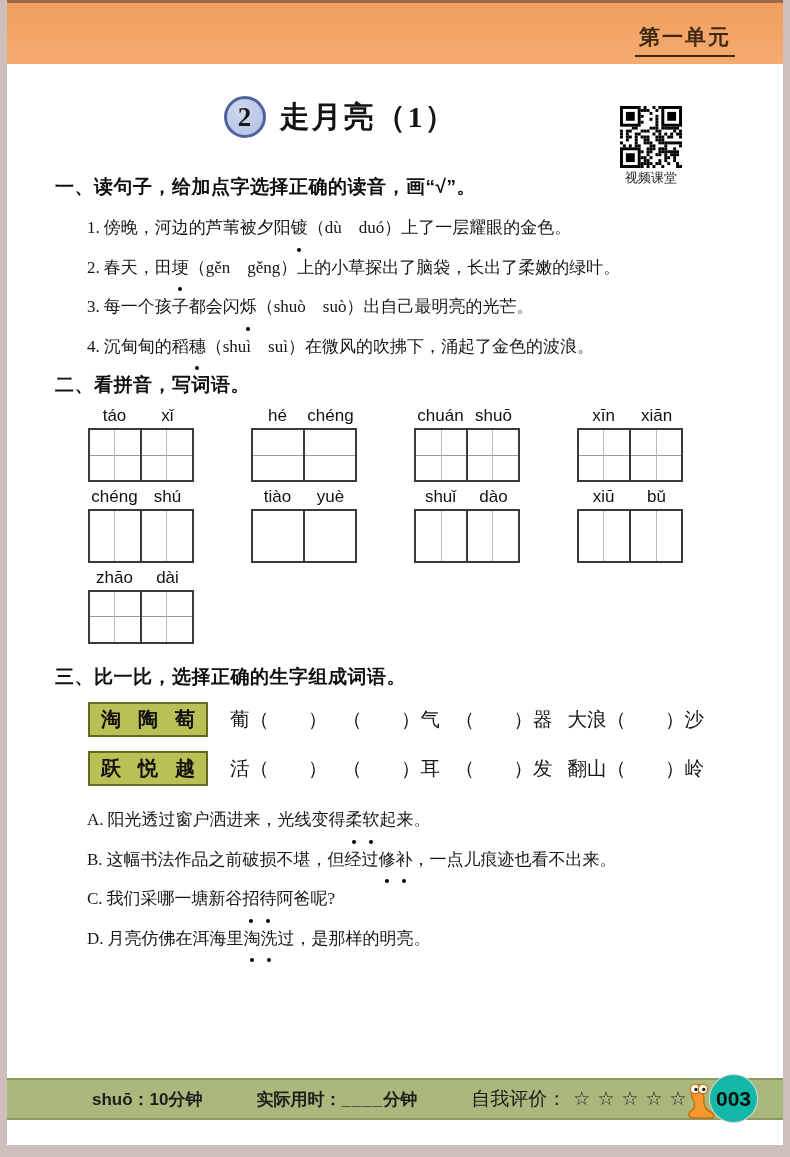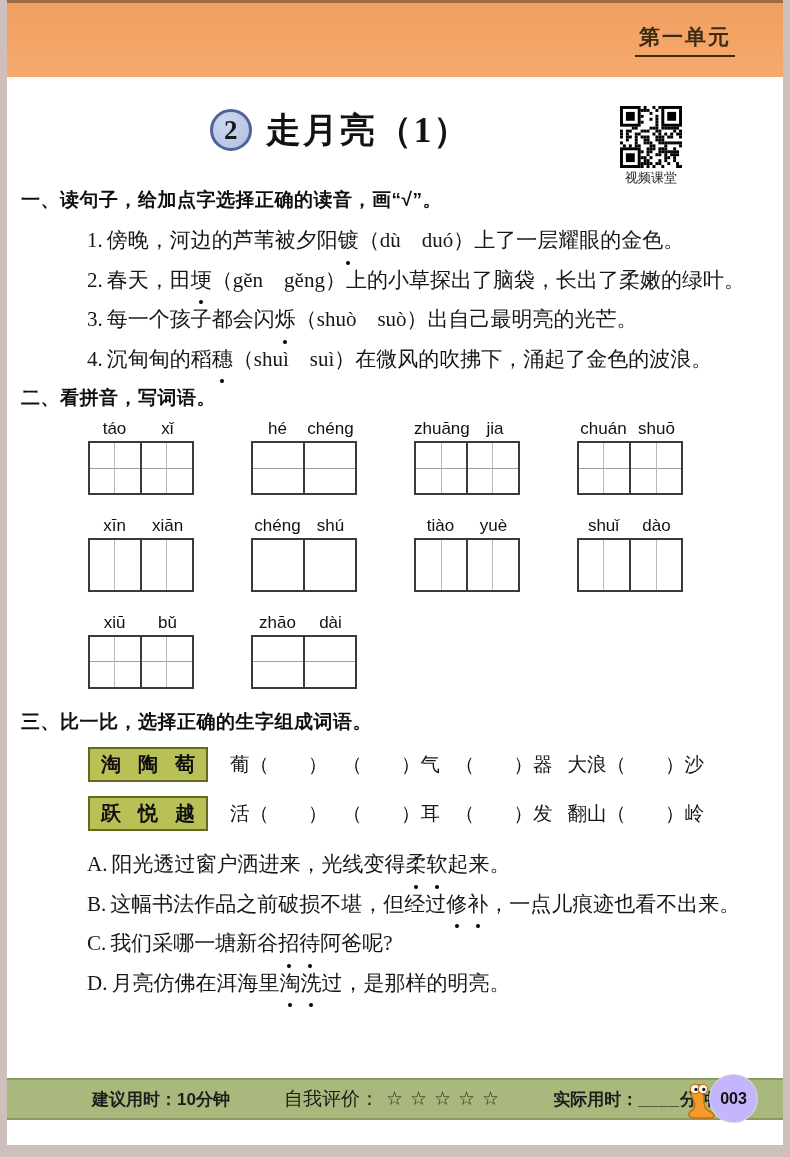--- a/index.html
+++ b/index.html
@@ -10,21 +10,21 @@
     position:relative;
     overflow:hidden;
   }
   .page {
     position:absolute; left:7px; top:0;
     width:776px; height:1145px;
     background:#ffffff;
   }
   
   .band {
-    height:77px; width:100%;
+    height:64px; width:100%;
     background:linear-gradient(#f09f60,#f6aa6e);
     border-top:3px solid rgba(80,55,40,.55);
     position:relative;
   }
   .unit {
     position:absolute; right:48px; top:20px;
     font-size:21px; font-weight:bold; color:#3c2a15;
     border-bottom:2px solid #3c2a15; padding:0 4px 4px;
     letter-spacing:2px;
   }
@@ -34,45 +34,45 @@
     display:flex; align-items:center; justify-content:center;
     gap:14px; padding-right:110px;
   }
   .lesson-num {
     width:42px; height:42px; border-radius:50%;
     background:radial-gradient(circle at 35% 30%, #cdd8ef, #afbfe2);
     border:3px solid #51619c;
     display:flex; align-items:center; justify-content:center;
     font-size:27px; font-weight:bold; color:#16181c;
   }
-  .title-text { font-size:35px; font-weight:bold; color:#121212; letter-spacing:2px; }
+  .title-text { font-size:30px; font-weight:bold; color:#121212; letter-spacing:2px; }
   
   .qr-wrap { position:absolute; left:610px; top:106px; width:68px; text-align:center; }
   .qr { width:62px; height:62px; background:#fff; display:block; margin:0 auto; }
   .qr-label { font-size:13px; color:#222; margin-top:1px; font-family:"Liberation Sans",sans-serif; }
   
   h2.sec {
     font-family:"Liberation Sans","DejaVu Sans",sans-serif;
     font-size:19px; font-weight:bold; color:#101010;
-    margin-left:14px; line-height:26px; letter-spacing:0.5px;
+    margin-left:48px; line-height:26px; letter-spacing:0.5px;
   }
   .s1-list, .s4-list { margin-left:80px; margin-right:20px; }
-  .sentence { font-size:21px; color:#161616; line-height:39.5px; }
+  .sentence { font-size:17px; color:#161616; line-height:39.5px; }
   .sentence .num { margin-right:4px; }
   .dc { position:relative; display:inline-block; }
   .dc::after {
     content:""; position:absolute; left:50%; bottom:-4px;
     transform:translateX(-50%); width:4px; height:4px;
     border-radius:50%; background:#000;
   }
   
   .pin-wrap {
     margin:4px 100px 0 81px;
     display:grid; grid-template-columns:repeat(4,106px);
-    justify-content:space-between; row-gap:17px;
+    justify-content:space-between; row-gap:1px;
   }
   .word-block { width:106px; }
   .pinyin-row {
     display:flex; height:24px; align-items:flex-end; margin-bottom:2px;
     font-family:"Liberation Sans","DejaVu Sans",sans-serif;
     font-size:17px; color:#111;
   }
   .pinyin-row span { flex:1; text-align:center; white-space:nowrap; }
   .tzg-grid { display:flex; border:2px solid #3a3a3a; width:106px; height:54px; }
   .tzg-cell {
@@ -102,23 +102,23 @@
     font-size:17px; font-weight:bold; color:#17201a;
   }
   .footer-item { margin-right:54px; white-space:nowrap; }
   .stars span { margin-left:7px; font-size:19px; font-weight:normal; }
   .blank-line { letter-spacing:1px; }
   .page-badge {
     position:absolute; right:26px; top:-8px; width:72px; height:56px;
   }
   .badge-circle {
     position:absolute; right:0; top:3px; width:47px; height:47px;
-    background:#c4b5fd; border-radius:50%;
+    background:#14b8a6; border-radius:50%;
     display:flex; align-items:center; justify-content:center;
-    font-size:16px; font-weight:bold; color:#101010;
+    font-size:21px; font-weight:bold; color:#101010;
     box-shadow:0 0 0 1px #d8d8d8;
   }
   .mascot { position:absolute; left:0; top:8px; }
 </style>
 </head>
 <body>
 
 <div class="page">
 
   <div class="band">
@@ -308,30 +308,20 @@
           <span>hé</span>
           <span>chéng</span>
         </div>
         <div class="tzg-grid">
           <div class="tzg-cell"></div>
           <div class="tzg-cell"></div>
         </div>
       </div>
       <div class="word-block">
         <div class="pinyin-row">
-          <span>zhuāng</span>
-          <span>jia</span>
-        </div>
-        <div class="tzg-grid">
-          <div class="tzg-cell"></div>
-          <div class="tzg-cell"></div>
-        </div>
-      </div>
-      <div class="word-block">
-        <div class="pinyin-row">
           <span>chuán</span>
           <span>shuō</span>
         </div>
         <div class="tzg-grid">
           <div class="tzg-cell"></div>
           <div class="tzg-cell"></div>
         </div>
       </div>
       <div class="word-block">
         <div class="pinyin-row">
@@ -426,23 +416,23 @@
     </div>
 
   <div class="s4-list" style="margin-top:10px" id="s4-list">
       <div class="sentence"><span class="num">A.</span>阳光透过窗户洒进来，光线变得<span class="dc">柔</span><span class="dc">软</span>起来。</div>
       <div class="sentence"><span class="num">B.</span>这幅书法作品之前破损不堪，但经过<span class="dc">修</span><span class="dc">补</span>，一点儿痕迹也看不出来。</div>
       <div class="sentence"><span class="num">C.</span>我们采哪一塘新谷<span class="dc">招</span><span class="dc">待</span>阿爸呢?</div>
       <div class="sentence"><span class="num">D.</span>月亮仿佛在洱海里<span class="dc">淘</span><span class="dc">洗</span>过，是那样的明亮。</div>
     </div>
 
   <div class="footer-bar">
-    <span class="footer-item"><span>建议用时：</span><span>10分钟</span></span>
+    <span class="footer-item"><span>shuō：</span><span>10分钟</span></span>
+    <span class="footer-item"><span>实际用时：</span><span class="blank-line">____</span><span>分钟</span></span>
     <span class="footer-item stars"><span style="margin-left:0">自我评价：</span><span id="stars" style="margin-left:0"><span>☆</span><span>☆</span><span>☆</span><span>☆</span><span>☆</span></span></span>
-    <span class="footer-item"><span>实际用时：</span><span class="blank-line">____</span><span>分钟</span></span>
     <div class="page-badge">
       <svg class="mascot" width="34" height="40" viewBox="0 0 34 40">
         <path d="M15 5 C 7 4 4 12 8 19 C 11 25 10 29 6 31 C 2 34 4 38 10 38 L 26 38 C 30 38 30 34 26 32 C 20 30 18 24 19 18 Z" fill="#f5992e" stroke="#c96f12" stroke-width="1.5"></path>
         <circle cx="10" cy="9" r="4.6" fill="#fff" stroke="#c96f12" stroke-width="1.2"></circle>
         <circle cx="11" cy="9.5" r="1.7" fill="#222"></circle>
         <circle cx="18" cy="9" r="4.6" fill="#fff" stroke="#c96f12" stroke-width="1.2"></circle>
         <circle cx="18.8" cy="9.5" r="1.7" fill="#222"></circle>
       </svg>
       <div class="badge-circle">003</div>
     </div>

